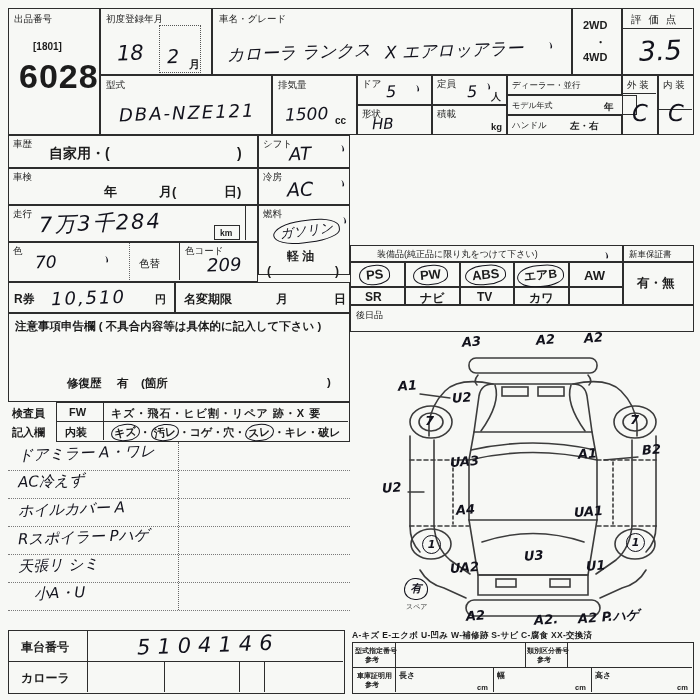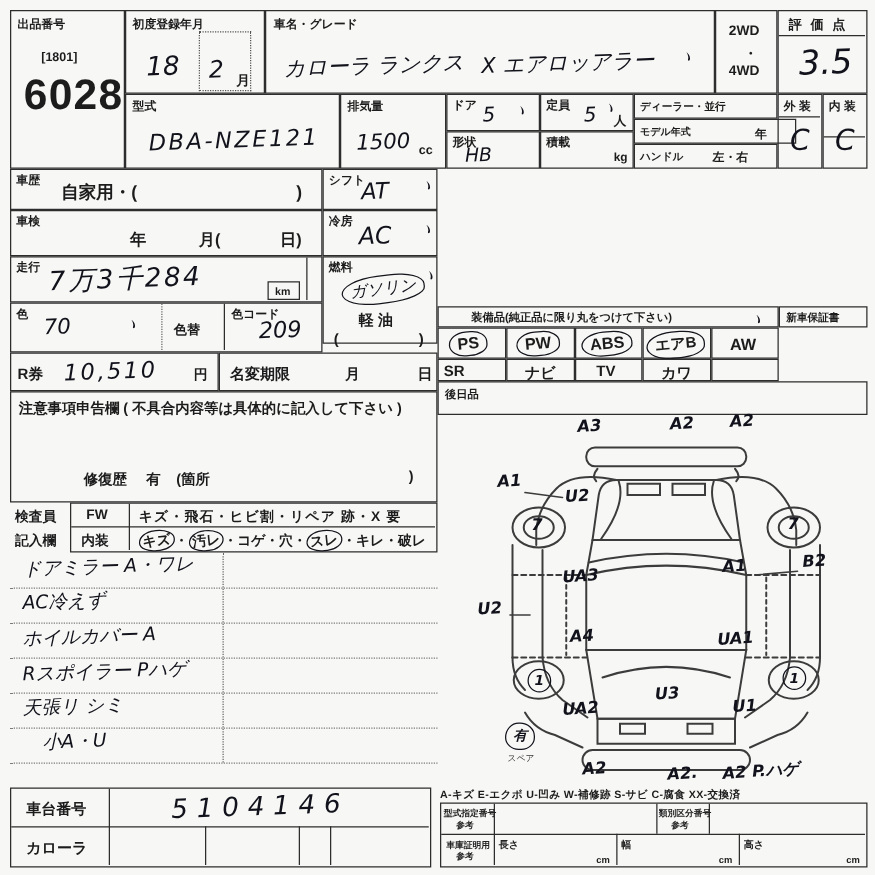--- a/index.html
+++ b/index.html
@@ -1,20 +1,20 @@
 <!DOCTYPE html>
 <html><head>
 <meta charset="utf-8">
 <style>
   html,body{margin:0;padding:0;width:700px;height:700px;overflow:hidden;
     background:#eceeea;font-family:"Liberation Sans","DejaVu Sans",sans-serif;color:#222;}
   #sheet{position:absolute;left:0;top:0;width:700px;height:700px;background:#f7f8f5;}
   .b{position:absolute;box-sizing:border-box;border:1.5px solid #2d2d2d;}
   .nb{position:absolute;box-sizing:border-box;}
-  .lbl{position:absolute;font-size:9.5px;font-weight:700;color:#1c1c1c;white-space:nowrap;}
+  .lbl{position:absolute;font-size:9.5px;font-weight:400;color:#1c1c1c;white-space:nowrap;}
   .pr{position:absolute;font-weight:700;color:#1c1c1c;white-space:nowrap;}
   .hw{position:absolute;font-family:"DejaVu Sans",sans-serif;font-style:italic;font-weight:500;
       color:#12121c;white-space:nowrap;transform:rotate(-2deg);}
   .tick{position:absolute;font-size:12px;color:#12121c;transform:rotate(18deg);font-style:italic;}
   .hand-circ{display:inline-block;border:1.7px solid #14141c;border-radius:50% 46% 52% 48%/58% 52% 48% 55%;
       padding:1px 6px 2px;transform:rotate(-5deg);}
   .circ-i{display:inline-block;border:1.5px solid #14141c;border-radius:50% 55% 48% 52%/60% 50% 55% 48%;
       padding:0 2px;transform:rotate(-6deg);}
   .vline{position:absolute;border-left:1.5px solid #2d2d2d;width:0;}
   .vdot{position:absolute;border-left:1.5px dotted #666;width:0;}
@@ -206,33 +206,36 @@
     <span class="pr" style="left:4px;top:2px;font-size:13px;"><span class="hand-circ">ABS</span></span>
   </div>
   <div class="b" style="left:514px;top:262px;width:55px;height:25px;">
     <span class="pr" style="left:2px;top:2px;font-size:12px;"><span class="hand-circ">エアB</span></span>
   </div>
   <div class="b" style="left:569px;top:262px;width:54px;height:25px;">
     <span class="pr" style="left:14px;top:5px;font-size:13px;">AW</span>
   </div>
 
   <div class="b" style="left:350px;top:287px;width:55px;height:18px;">
-    <span class="pr" style="left:4px;top:2px;font-size:12px;">SR</span>
+    <span class="pr" style="left:14px;top:2px;font-size:12px;">SR</span>
   </div>
   <div class="b" style="left:405px;top:287px;width:55px;height:18px;">
     <span class="pr" style="left:14px;top:2px;font-size:12px;">ナビ</span>
   </div>
   <div class="b" style="left:460px;top:287px;width:54px;height:18px;">
     <span class="pr" style="left:16px;top:2px;font-size:12px;">TV</span>
   </div>
   <div class="b" style="left:514px;top:287px;width:55px;height:18px;">
     <span class="pr" style="left:14px;top:2px;font-size:12px;">カワ</span>
   </div>
   <div class="b" style="left:569px;top:287px;width:54px;height:18px;"></div>
 
+  <div class="b" style="left:623px;top:262px;width:71px;height:43px;">
+    <span class="pr" style="left:13px;top:12px;font-size:12.5px;">有・無</span>
+  </div>
 
   <div class="b" style="left:350px;top:305px;width:344px;height:27px;">
     <span class="lbl" style="left:5px;top:3px;font-size:9px;">後日品</span>
   </div>
 
   <div class="b" style="left:8px;top:313px;width:342px;height:89px;">
     <span class="pr" style="left:6px;top:5px;font-size:11.5px;">注意事項申告欄 ( 不具合内容等は具体的に記入して下さい )</span>
     <span class="pr" style="left:58px;top:62px;font-size:11.5px;">修復歴</span>
     <span class="pr" style="left:108px;top:62px;font-size:11.5px;">有</span>
     <span class="pr" style="left:132px;top:62px;font-size:11.5px;">(箇所</span>

